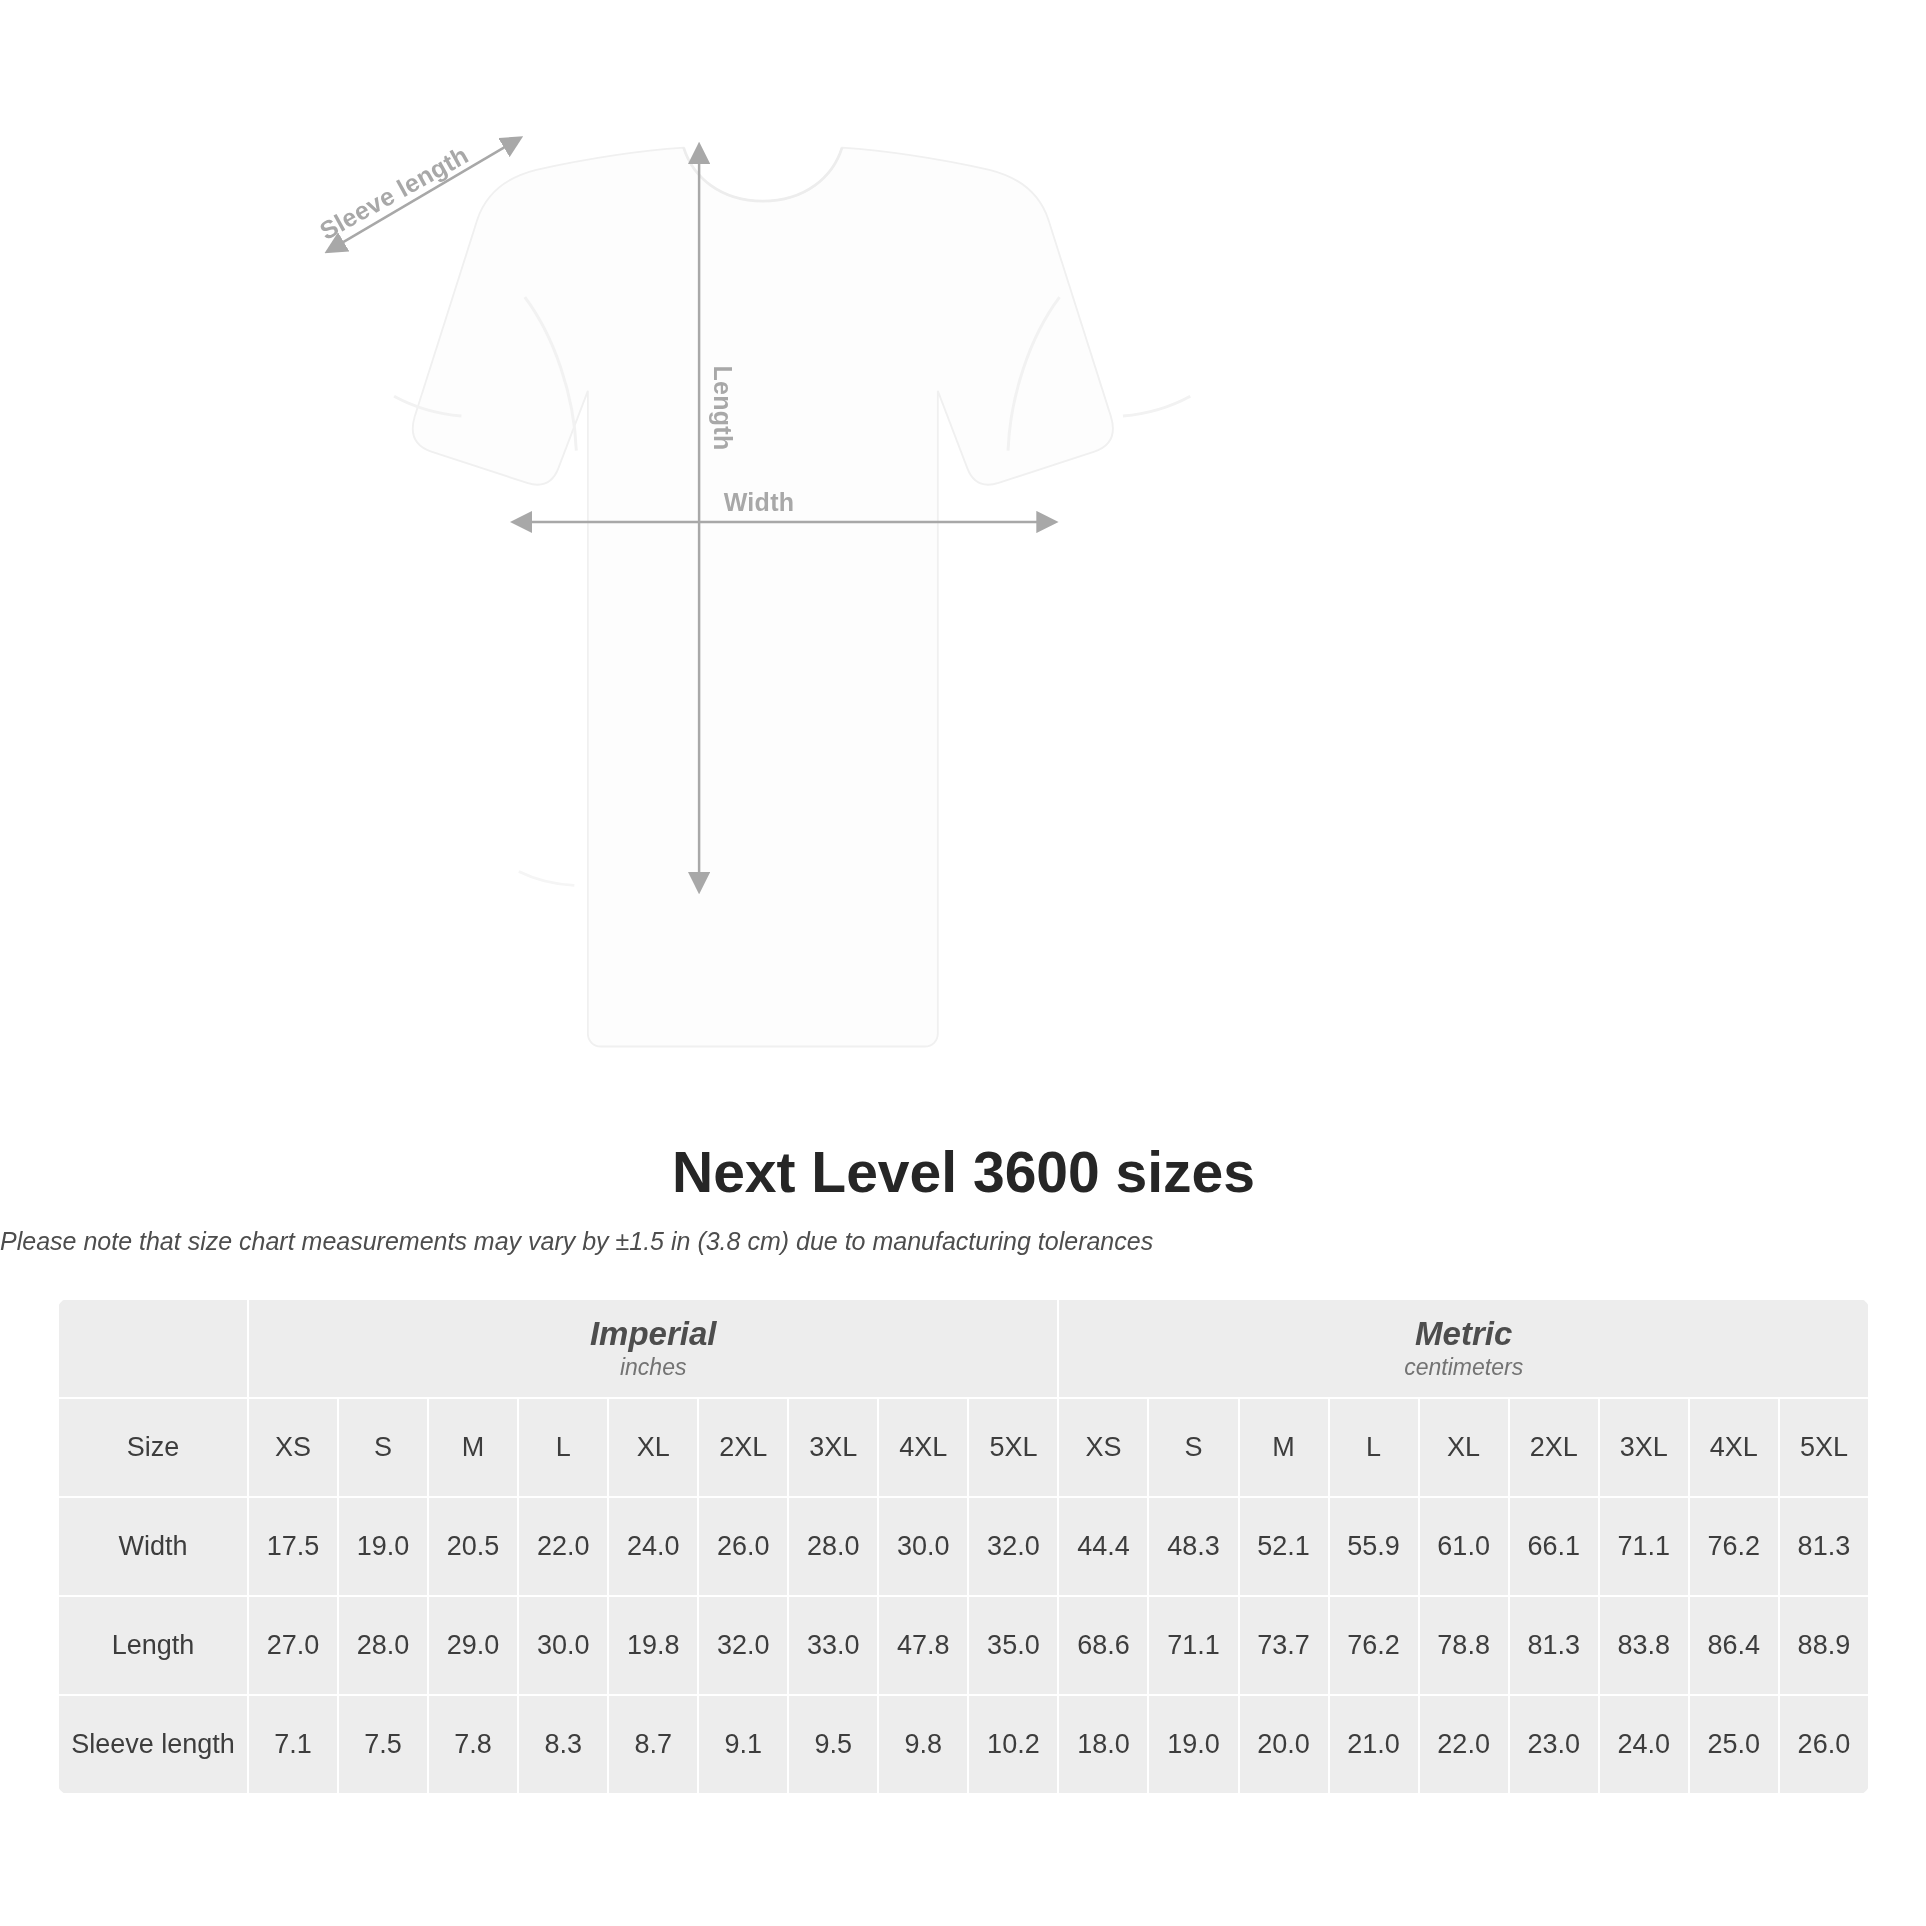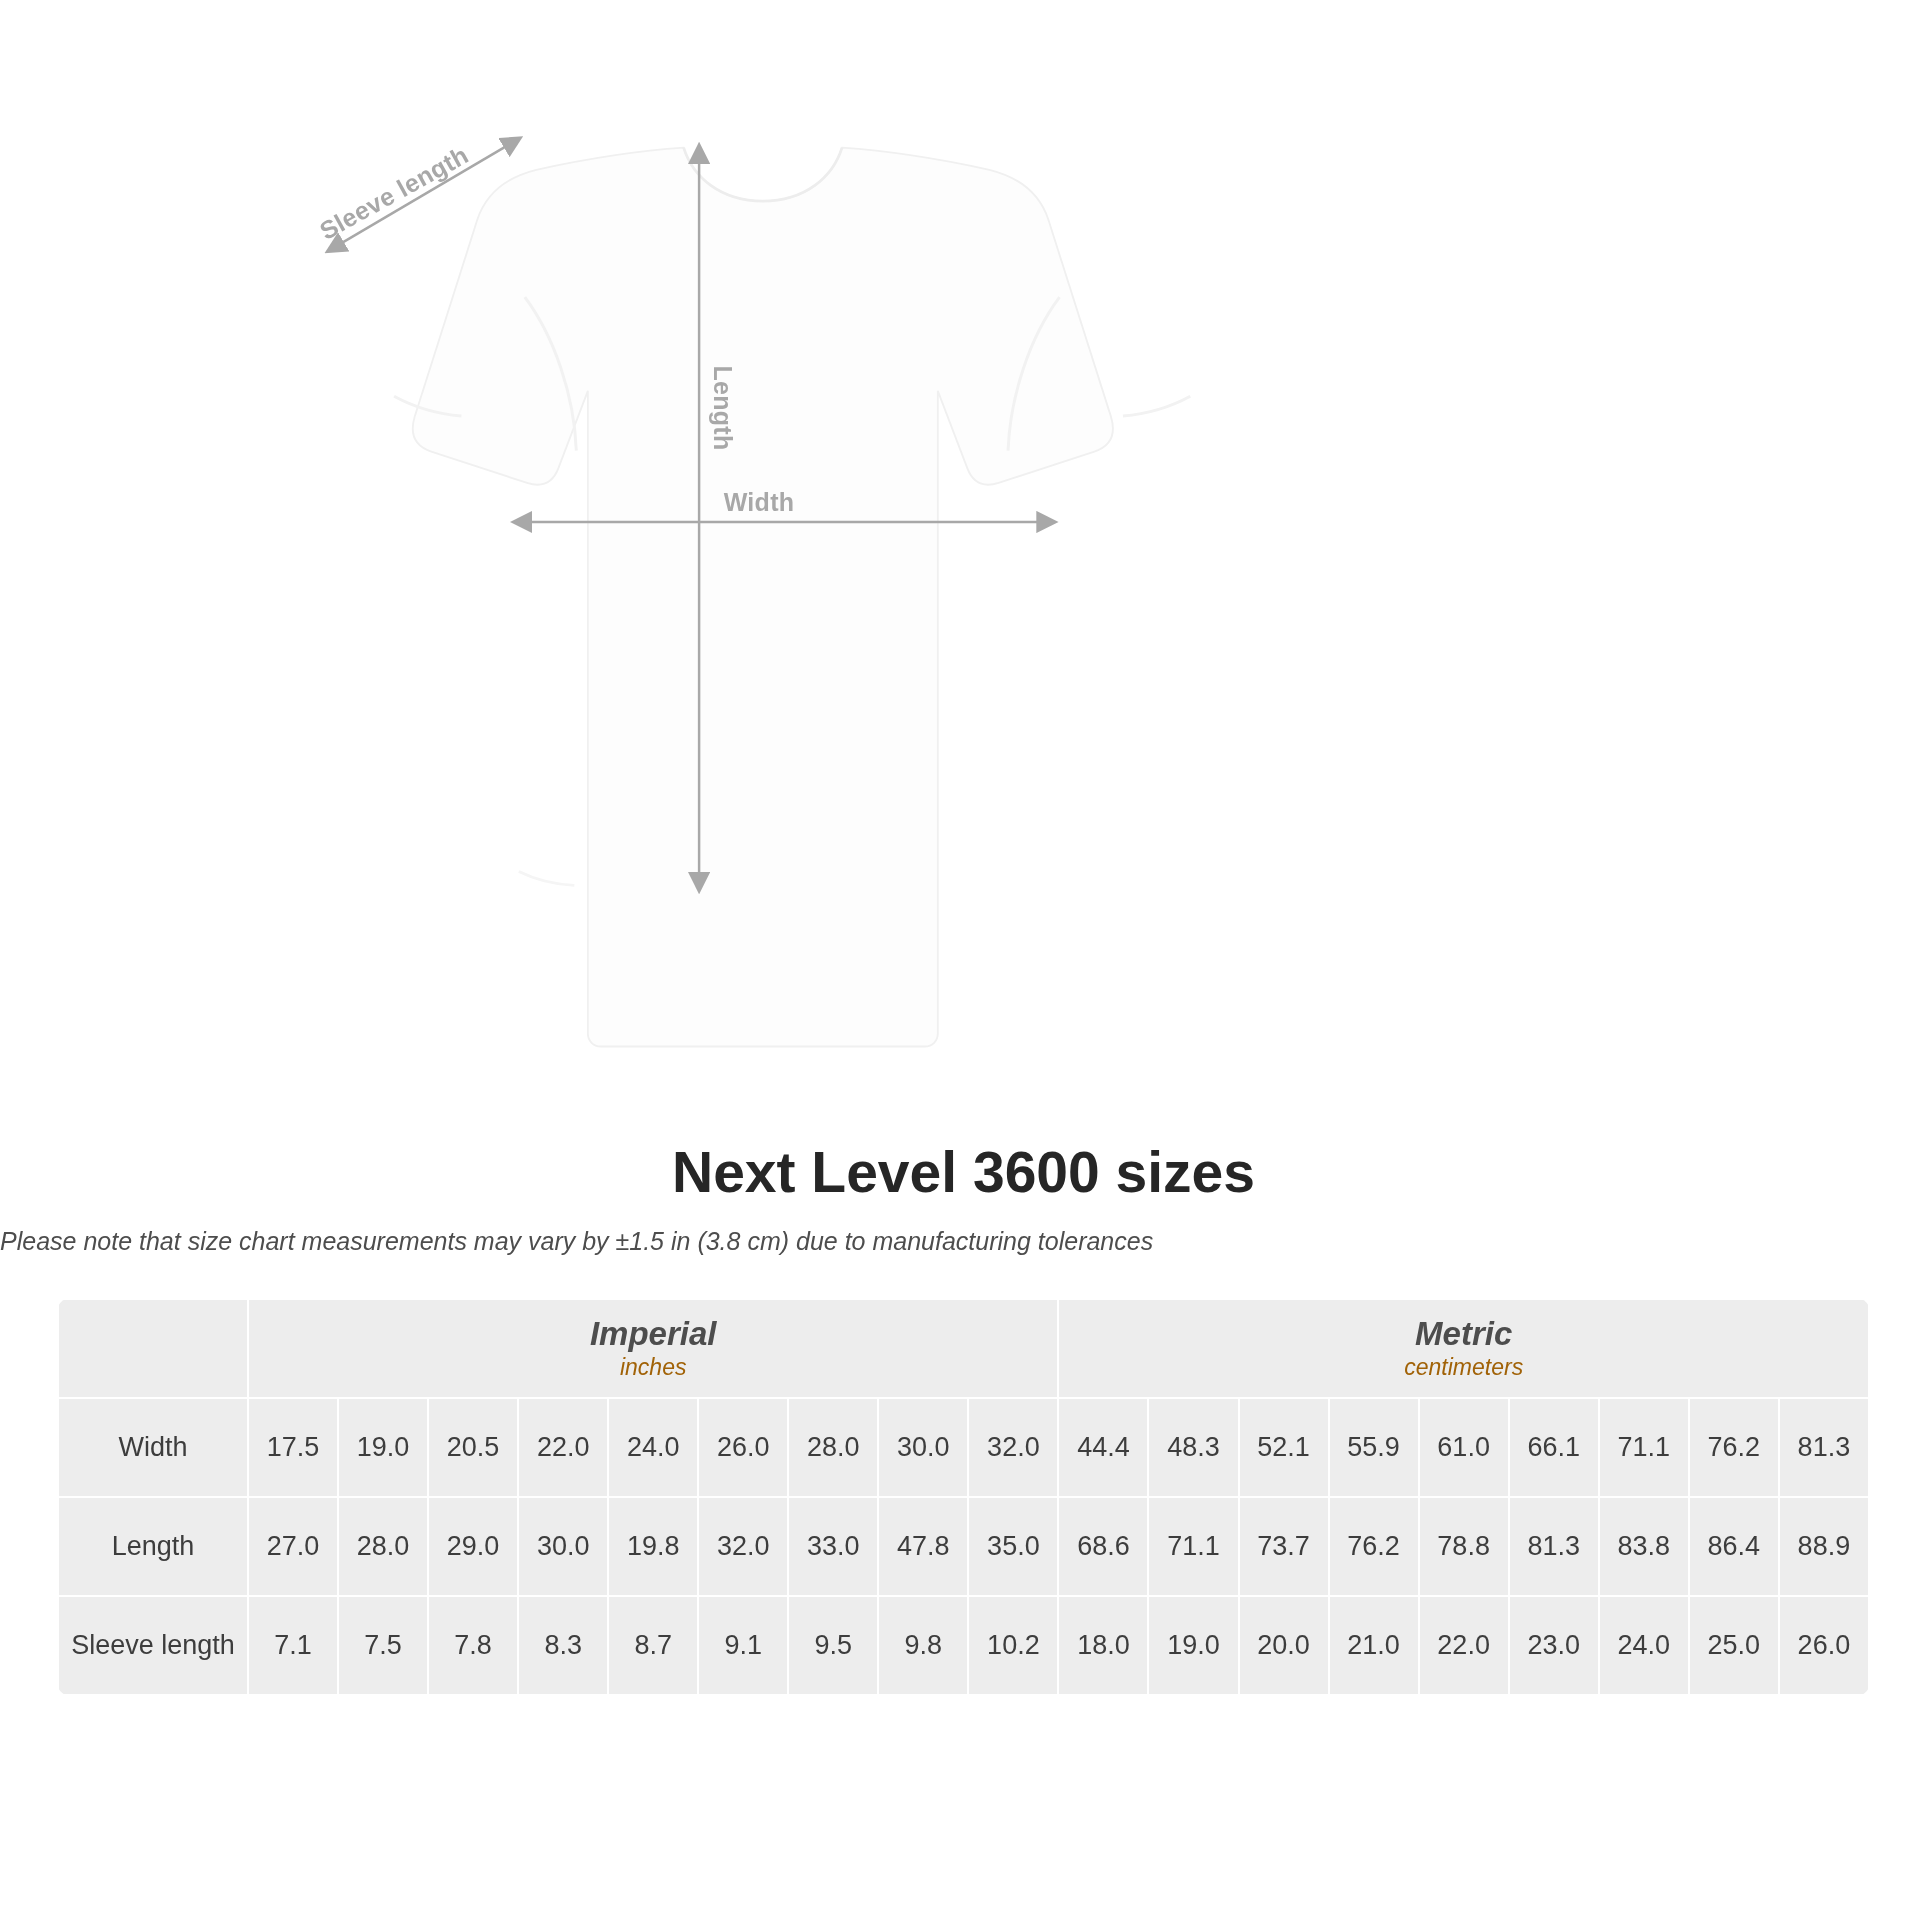--- a/index.html
+++ b/index.html
@@ -103,21 +103,21 @@
   .unit-head .unit-name {
     font-size: 33px;
     font-style: italic;
     font-weight: bold;
     color: #4d4d4d;
     line-height: 1.15;
   }
   .unit-head .unit-sub {
     font-size: 23px;
     font-style: italic;
-    color: #a16207;
+    color: #737373;
     line-height: 1.3;
   }
   th.row-head,
   td.row-head {
     font-weight: bold;
     font-size: 28px;
     color: #3d3d3d;
   }
   th.col-head {
     font-weight: bold;
@@ -208,20 +208,41 @@
           <td class="corner-blank"></td>
           <td class="unit-head" colspan="9">
             <div class="unit-name">Imperial</div>
             <div class="unit-sub">inches</div>
           </td>
           <td class="unit-head" colspan="9">
             <div class="unit-name">Metric</div>
             <div class="unit-sub">centimeters</div>
           </td>
         </tr>
+        <tr>
+          <th class="row-head">Size</th>
+          <th class="col-head">XS</th>
+          <th class="col-head">S</th>
+          <th class="col-head">M</th>
+          <th class="col-head">L</th>
+          <th class="col-head">XL</th>
+          <th class="col-head">2XL</th>
+          <th class="col-head">3XL</th>
+          <th class="col-head">4XL</th>
+          <th class="col-head">5XL</th>
+          <th class="col-head">XS</th>
+          <th class="col-head">S</th>
+          <th class="col-head">M</th>
+          <th class="col-head">L</th>
+          <th class="col-head">XL</th>
+          <th class="col-head">2XL</th>
+          <th class="col-head">3XL</th>
+          <th class="col-head">4XL</th>
+          <th class="col-head">5XL</th>
+        </tr>
       </thead>
       <tbody>
         <tr>
           <td class="row-head">Width</td>
           <td>17.5</td>
           <td>19.0</td>
           <td>20.5</td>
           <td>22.0</td>
           <td>24.0</td>
           <td>26.0</td>

